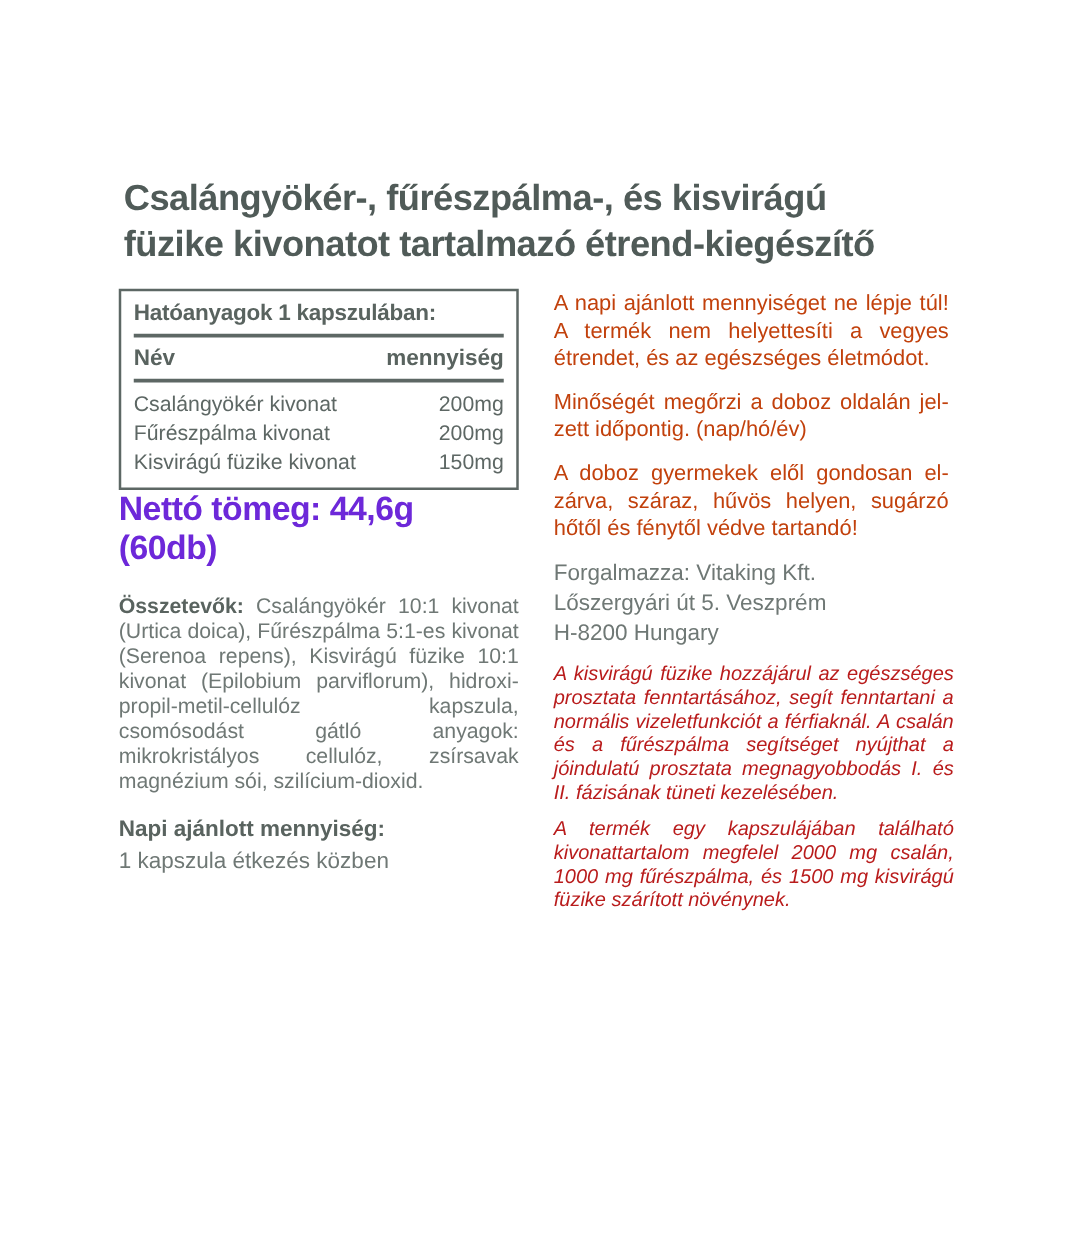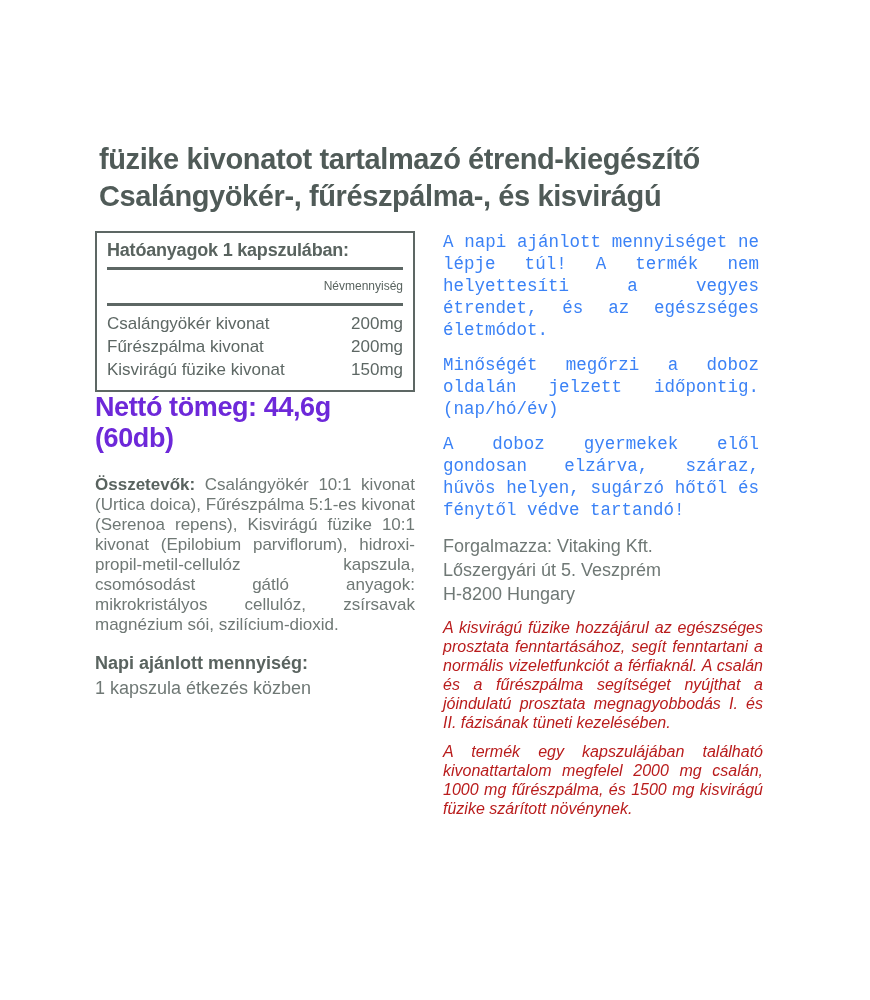--- a/index.html
+++ b/index.html
@@ -57,23 +57,23 @@
     letter-spacing: -0.2px;
     line-height: 21px;
   }
   .rule {
     border: none;
     border-top: 3px solid #5d6764;
     margin: 6px 0 6px 0;
   }
   .facts-header {
     display: flex;
-    justify-content: flex-end;
-    font-size: 12px;
-    font-weight: normal;
+    justify-content: space-between;
+    font-size: 18px;
+    font-weight: bold;
     line-height: 21px;
   }
   .facts-row {
     display: flex;
     justify-content: space-between;
     font-size: 17px;
     line-height: 23px;
     font-weight: normal;
     color: #5d6764;
   }
@@ -112,22 +112,21 @@
     font-style: italic;
     color: #6f7875;
   }
 
   
   .warning {
     margin: 0 4px 13px 0;
     font-size: 17.5px;
     line-height: 22px;
     text-align: justify;
-    color: #3b82f6;
-    font-family: Liberation Mono, monospace;
+    color: #c2410c;
   }
   .distributor {
     margin: 1px 0 12px 0;
     font-size: 18px;
     line-height: 24px;
     color: #6f7875;
   }
   .claim {
     margin: 10px 0 0 0;
     font-size: 16px;
@@ -136,22 +135,22 @@
     text-align: justify;
     color: #b91c1c;
   }
 </style>
 </head>
 <body>
 
 <div class="label">
 
   <h1 class="title">
+    <span class="title-line">Csalángyökér-, fűrészpálma-, és kisvirágú</span>
     <span class="title-line">füzike kivonatot tartalmazó étrend-kiegészítő</span>
-    <span class="title-line">Csalángyökér-, fűrészpálma-, és kisvirágú</span>
   </h1>
 
   <div class="columns">
 
     <div class="col-left">
 
       <div class="facts">
         <div class="facts-title">Hatóanyagok 1 kapszulában:</div>
         <div class="rule"></div>
         <div class="facts-header">

